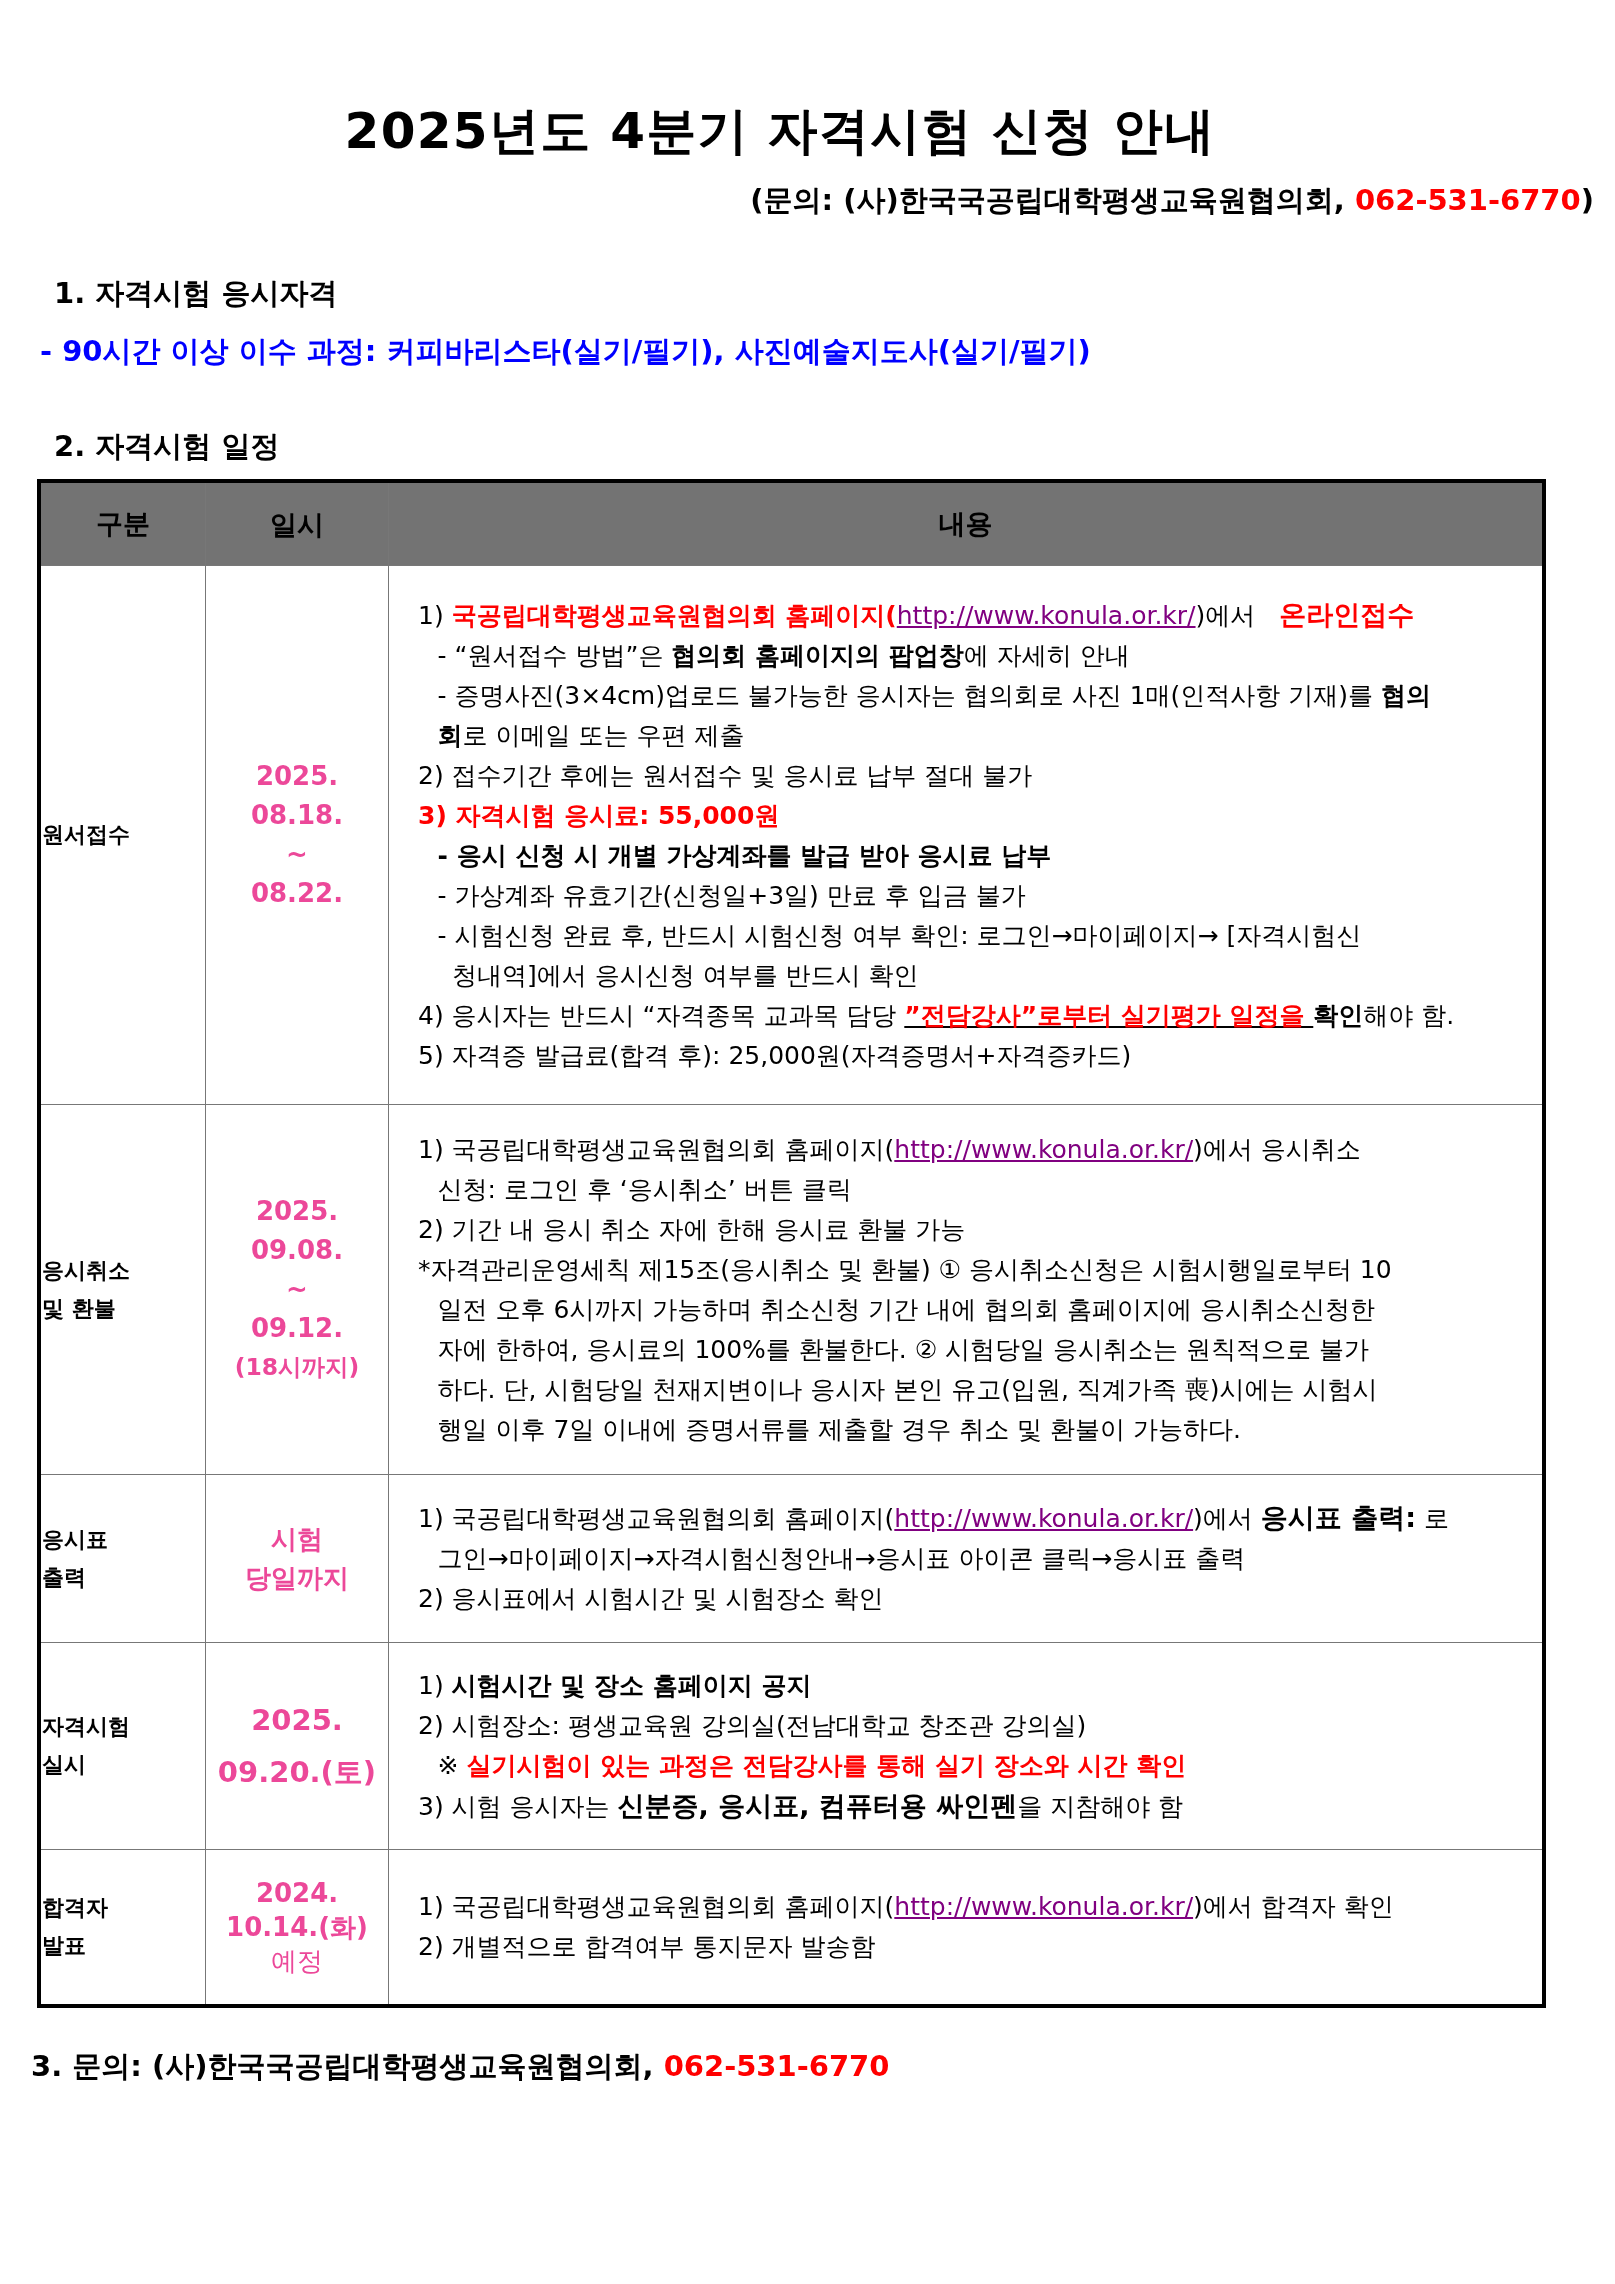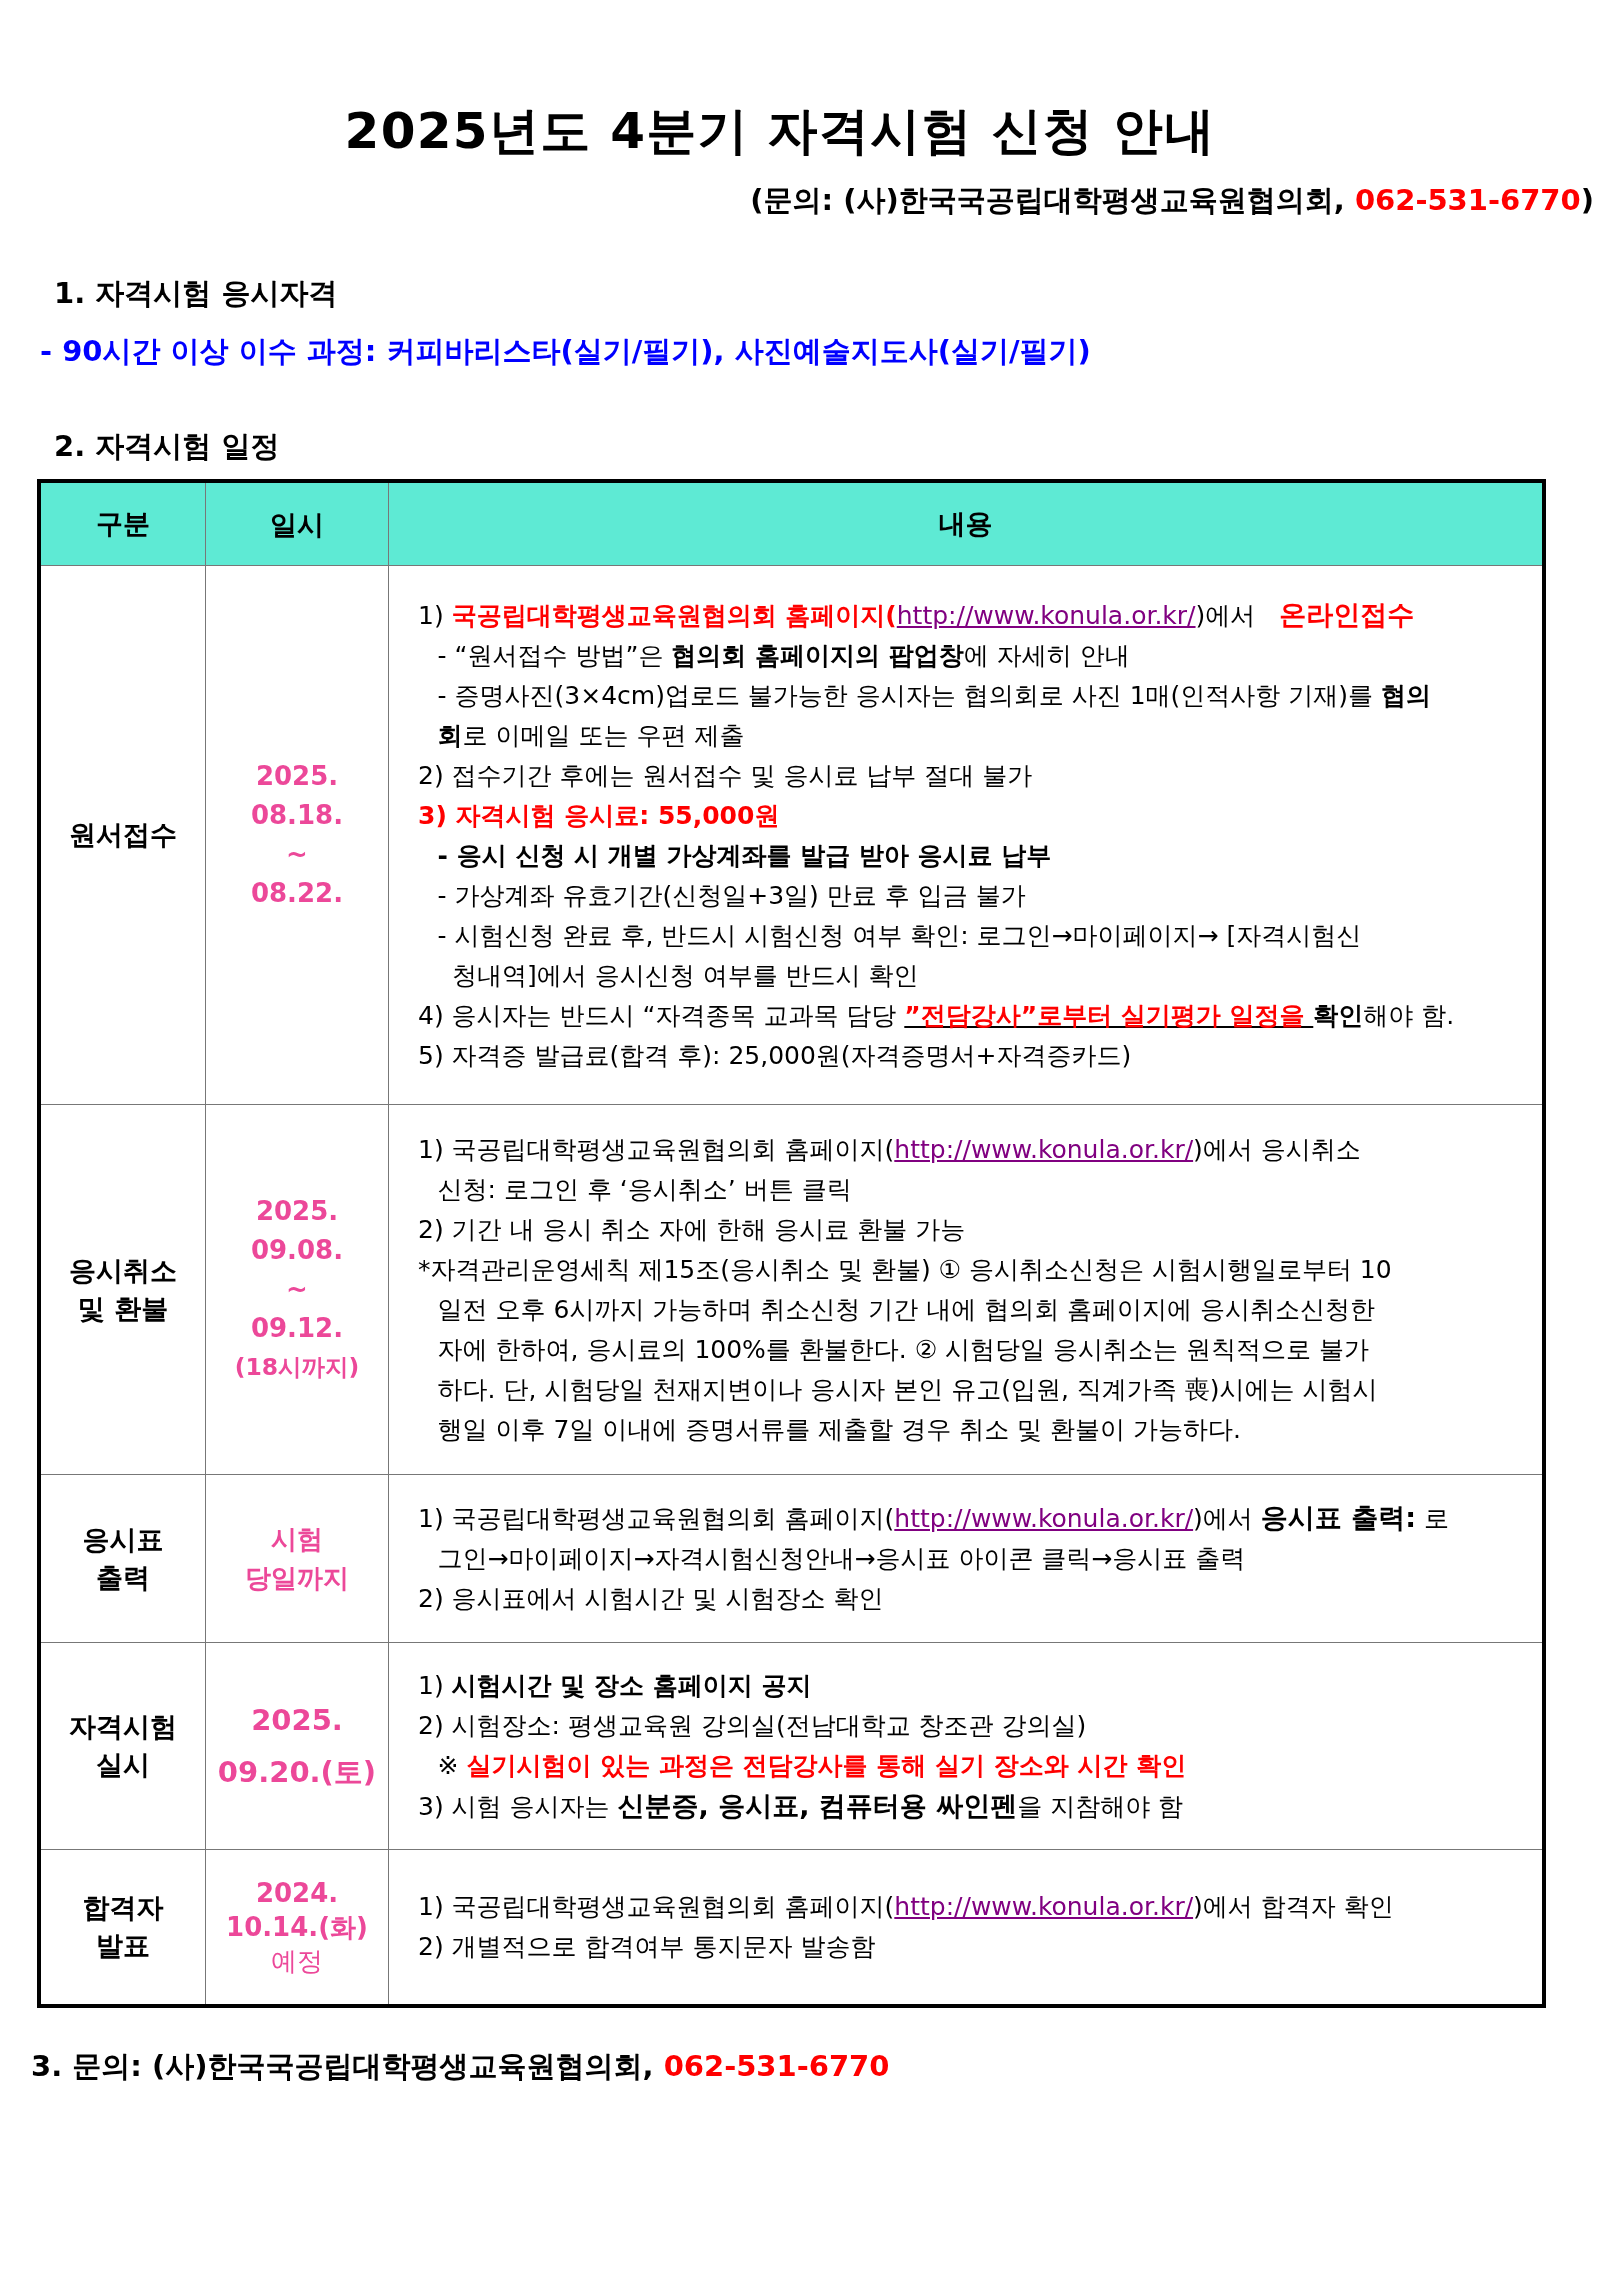--- a/index.html
+++ b/index.html
@@ -5,22 +5,22 @@
   html, body { margin:0; padding:0; background:#ffffff; }
   body { width:1616px; height:2284px; position:relative; font-family:"DejaVu Sans", "Liberation Sans", sans-serif; color:#000; overflow:hidden; }
   .title { position:absolute; top:98px; left:0; width:1560px; text-align:center; font-size:50px; font-weight:bold; letter-spacing:1.3px; }
   .contact-top { position:absolute; top:181px; right:22px; font-size:29px; font-weight:bold; }
   .red { color:#ff0000; }
   .purple-link { color:#800080; text-decoration:underline; }
   .h1 { position:absolute; left:31px; font-size:29px; font-weight:bold;margin-left:23px; }
   .qual { position:absolute; left:40px; top:332px; font-size:29px; font-weight:bold; color:#0000ff; }
   table.sched { position:absolute; left:37px; top:479px; width:1509px; border-collapse:collapse; border:4.6px solid #000; }
   table.sched td, table.sched th { border:1.3px solid #777; vertical-align:middle; }
-  table.sched th { background:#5eead4; font-size:27px; font-weight:bold; height:80px; text-align:center; }
-  .c1 { width:162px; text-align:center; font-size:27px; font-weight:bold; line-height:38px; }
+  table.sched th { background:#737373; font-size:27px; font-weight:bold; height:80px; text-align:center; }
+  .c1 { width:162px; text-align:left; font-size:22px; font-weight:bold; line-height:38px; }
   .c2 { width:180px; text-align:center; font-size:26px; font-weight:bold; color:#ec4899; line-height:39px; }
   .c3 { padding:9px 29px 9px 29px; font-size:25px; line-height:40px; }
   .line { display:block; white-space:nowrap; }
   .ind { padding-left:19.6px; }
   .ind2 { padding-left:34px; }
   .b { font-weight:bold; }
   .big { font-size:27px; }
   .ul-red { text-decoration:underline; text-decoration-color:#000; }
   .small-blue { font-size:23.5px; }
   .norm-blue { font-weight:normal; }

